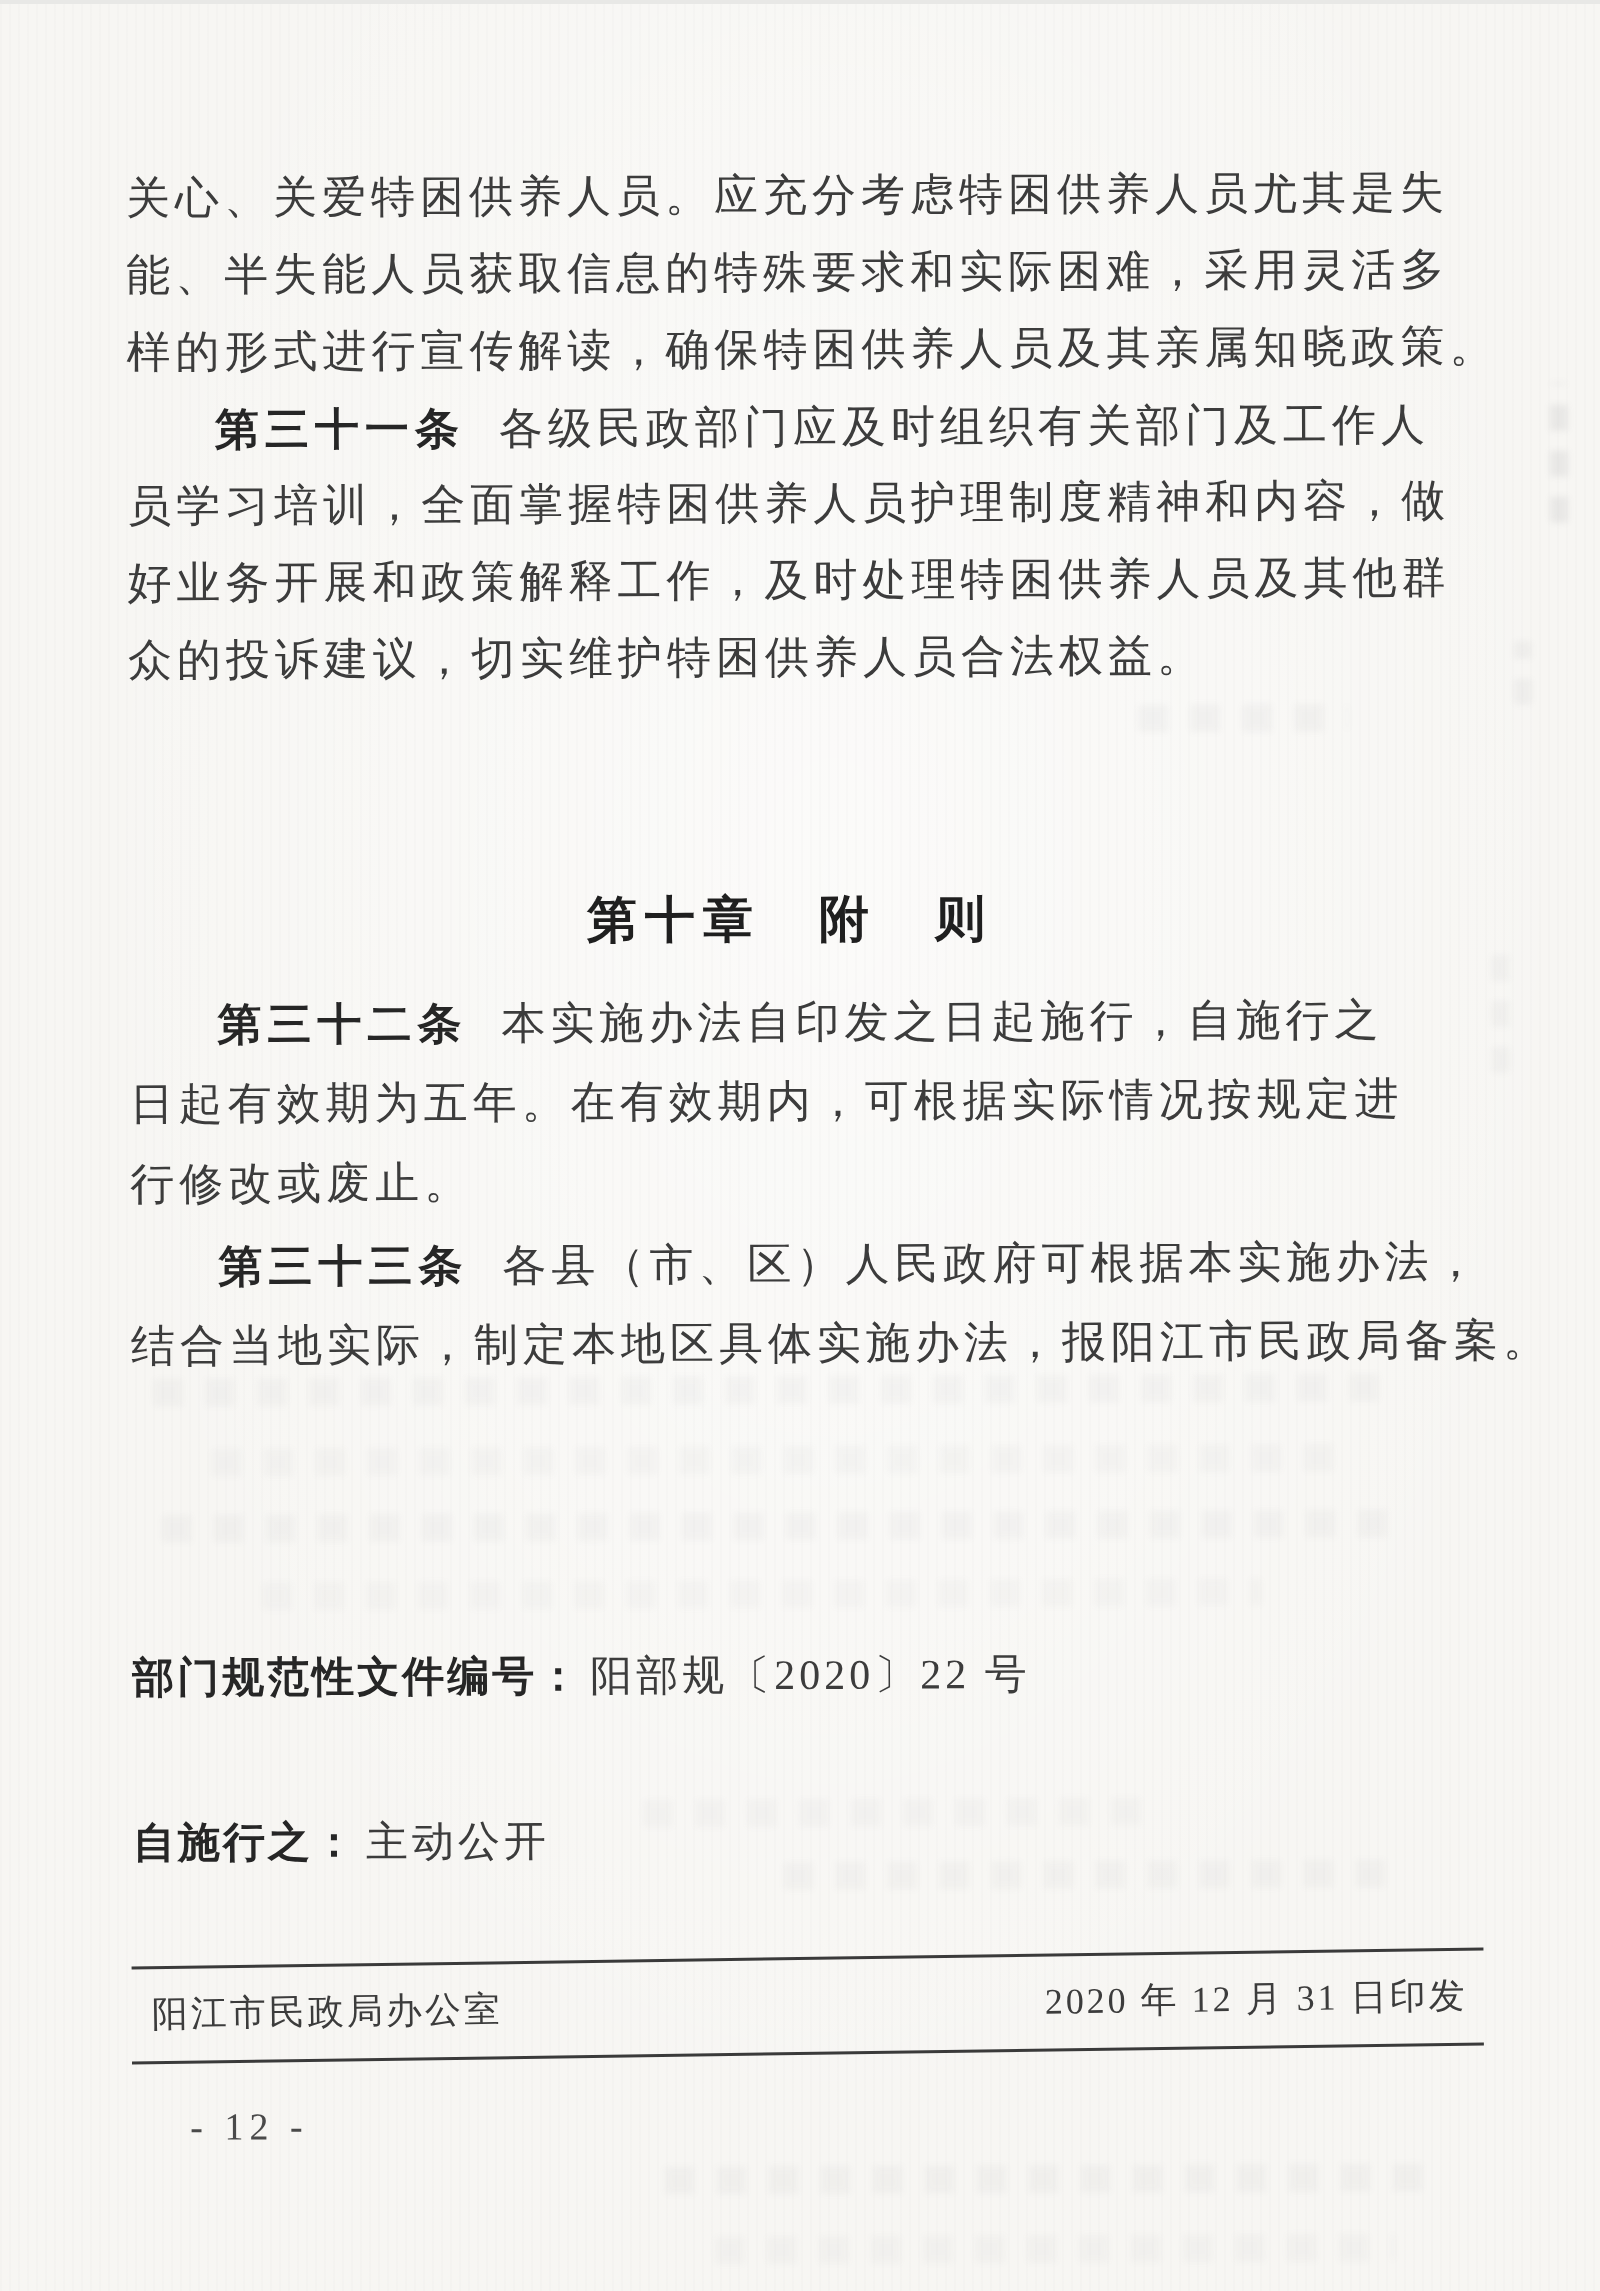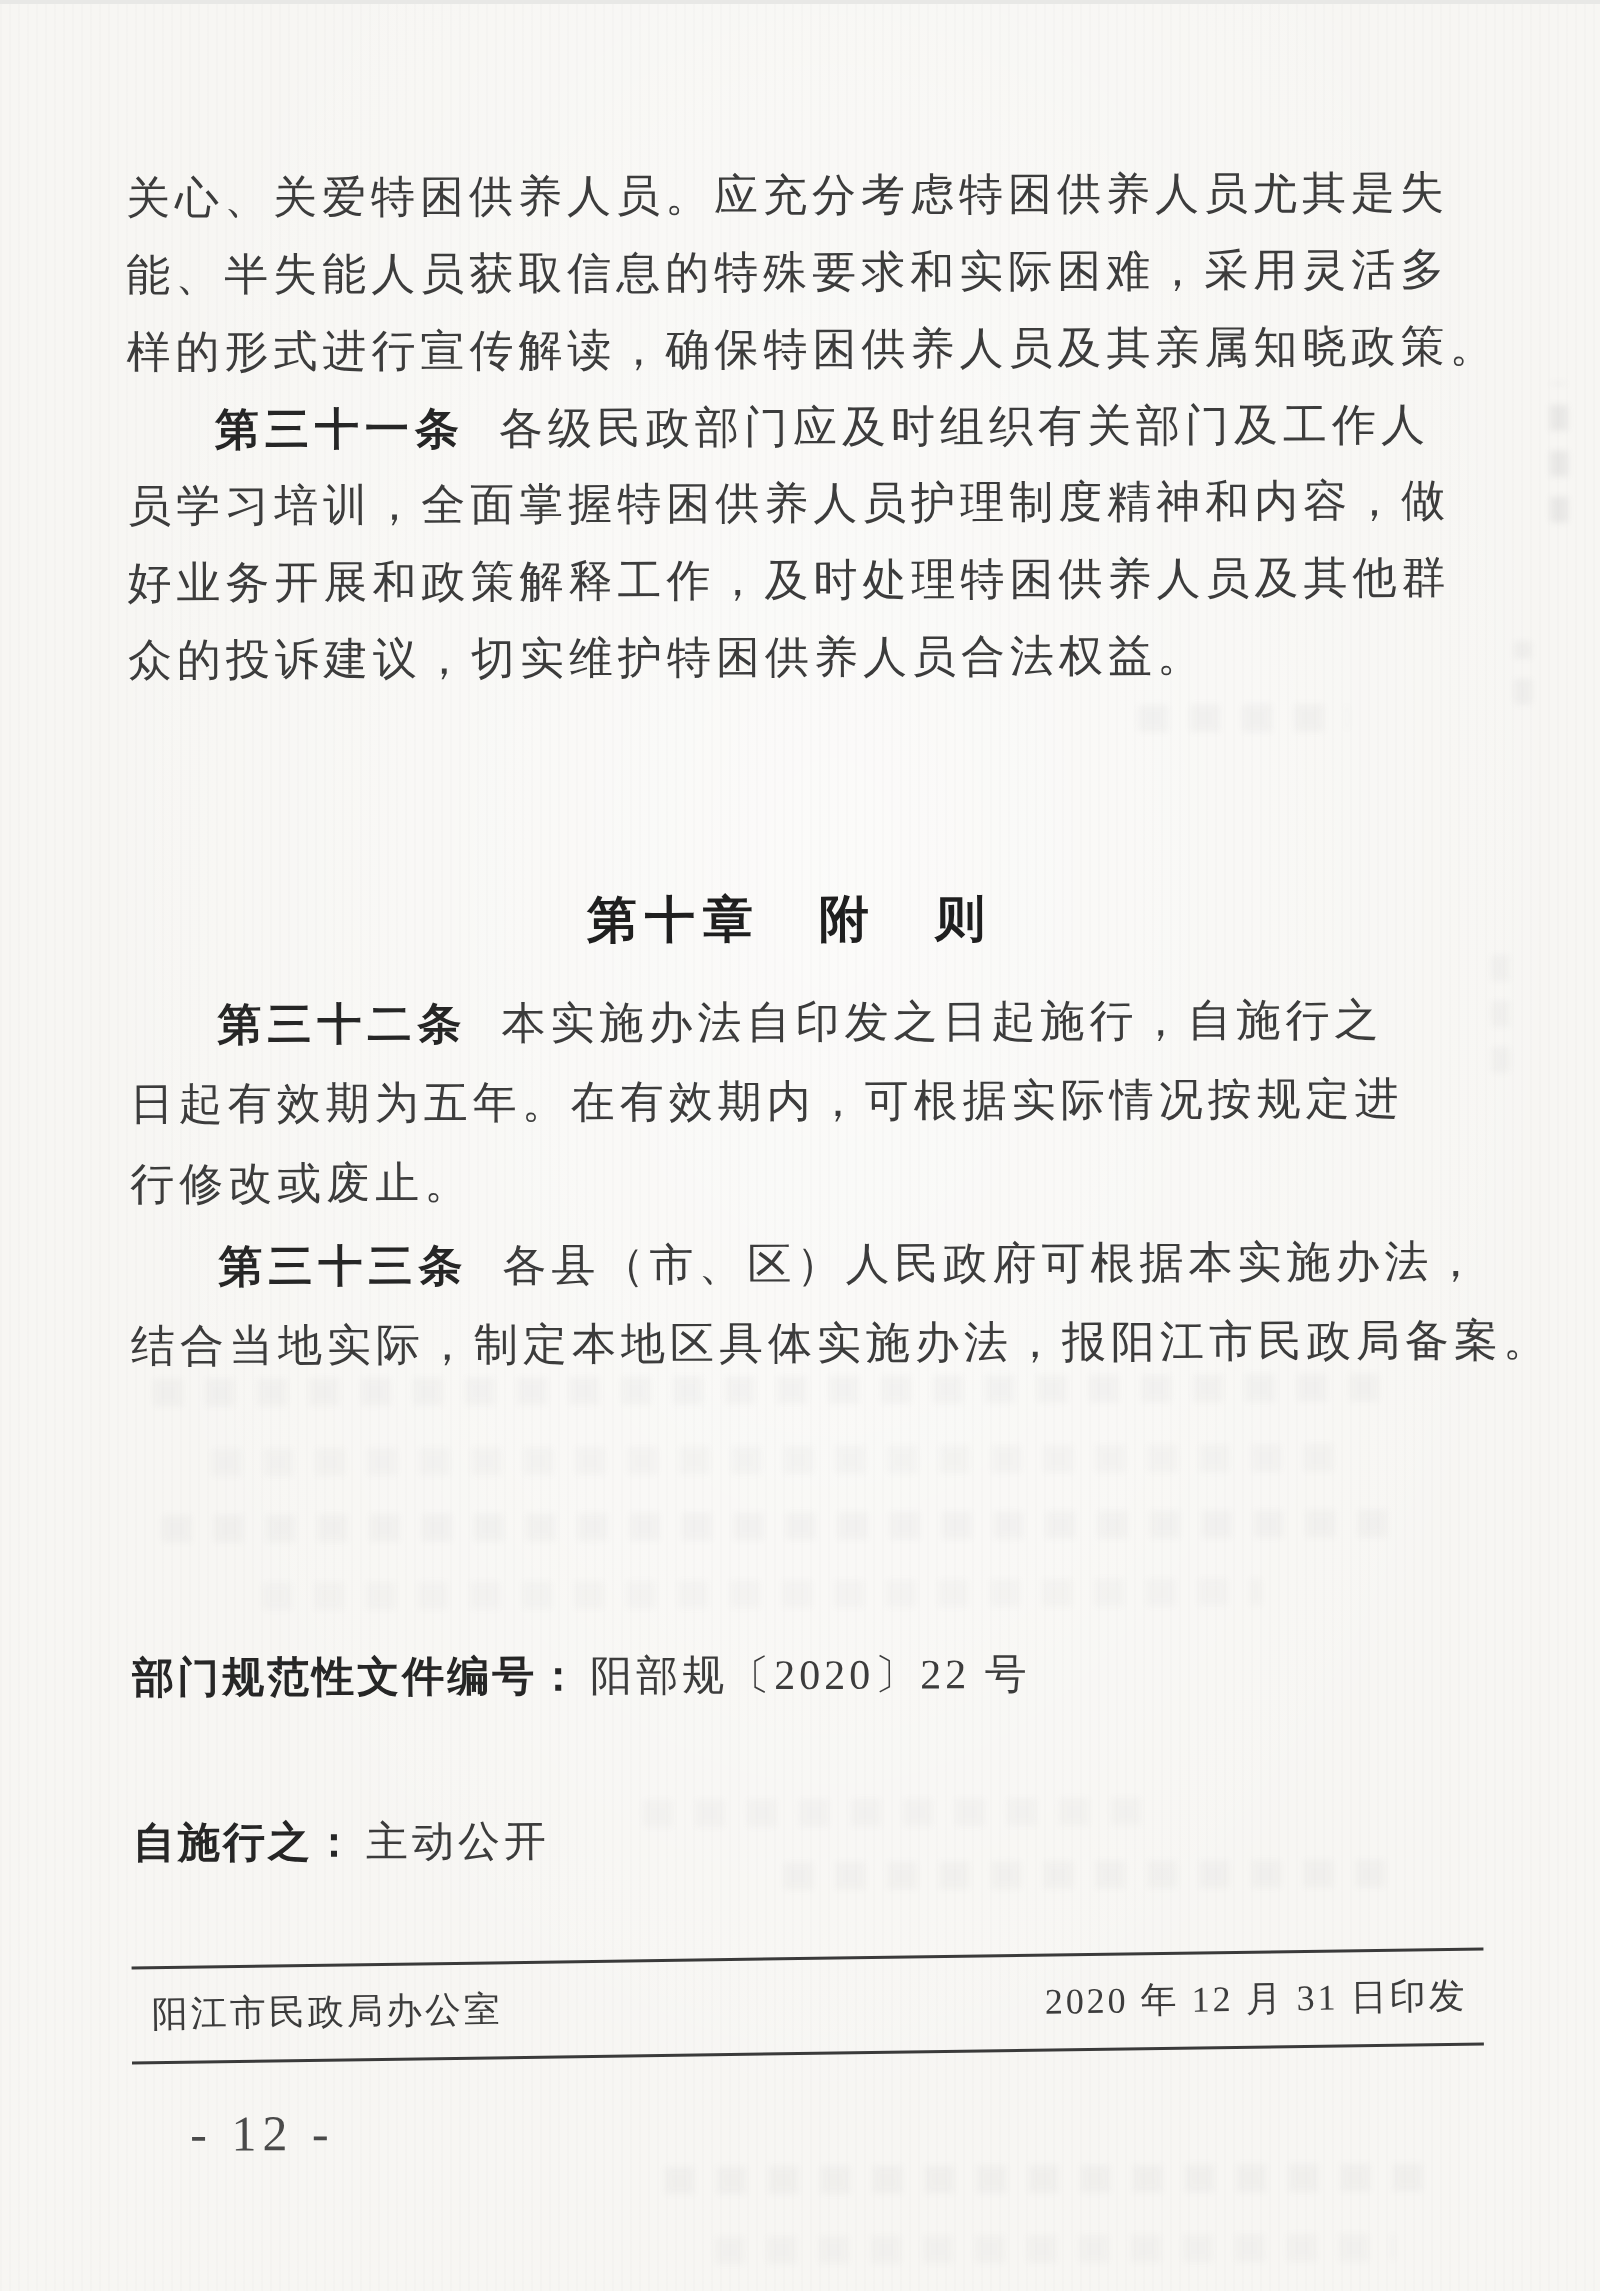--- a/index.html
+++ b/index.html
@@ -41,21 +41,21 @@
     background:#3a3a3a;transform:rotate(-0.55deg);transform-origin:50% 50%;
   }
   .footrow{
     position:absolute;left:148px;top:1976px;width:1316px;height:50px;
     display:flex;justify-content:space-between;align-items:center;
     font-size:36px;color:#3c3c3c;letter-spacing:3px;white-space:nowrap;
     transform:rotate(-0.55deg);transform-origin:50% 50%;
   }
   .pagenum{
     position:absolute;left:186px;top:2098px;
-    font-size:50px;color:#4a4a4a;letter-spacing:6px;white-space:nowrap;
+    font-size:38px;color:#4a4a4a;letter-spacing:6px;white-space:nowrap;
   }
   .ghost,.ghostv{position:absolute;filter:blur(3px);border-radius:4px;pointer-events:none;}
   .ghost{height:28px;background:repeating-linear-gradient(90deg,#85858b 0 30px,rgba(0,0,0,0) 30px 52px);}
   .ghostv{width:18px;background:repeating-linear-gradient(0deg,#85858b 0 26px,rgba(0,0,0,0) 26px 46px);}
 </style>
 </head>
 <body>
 
 <div class="page">
   <div class="content">

